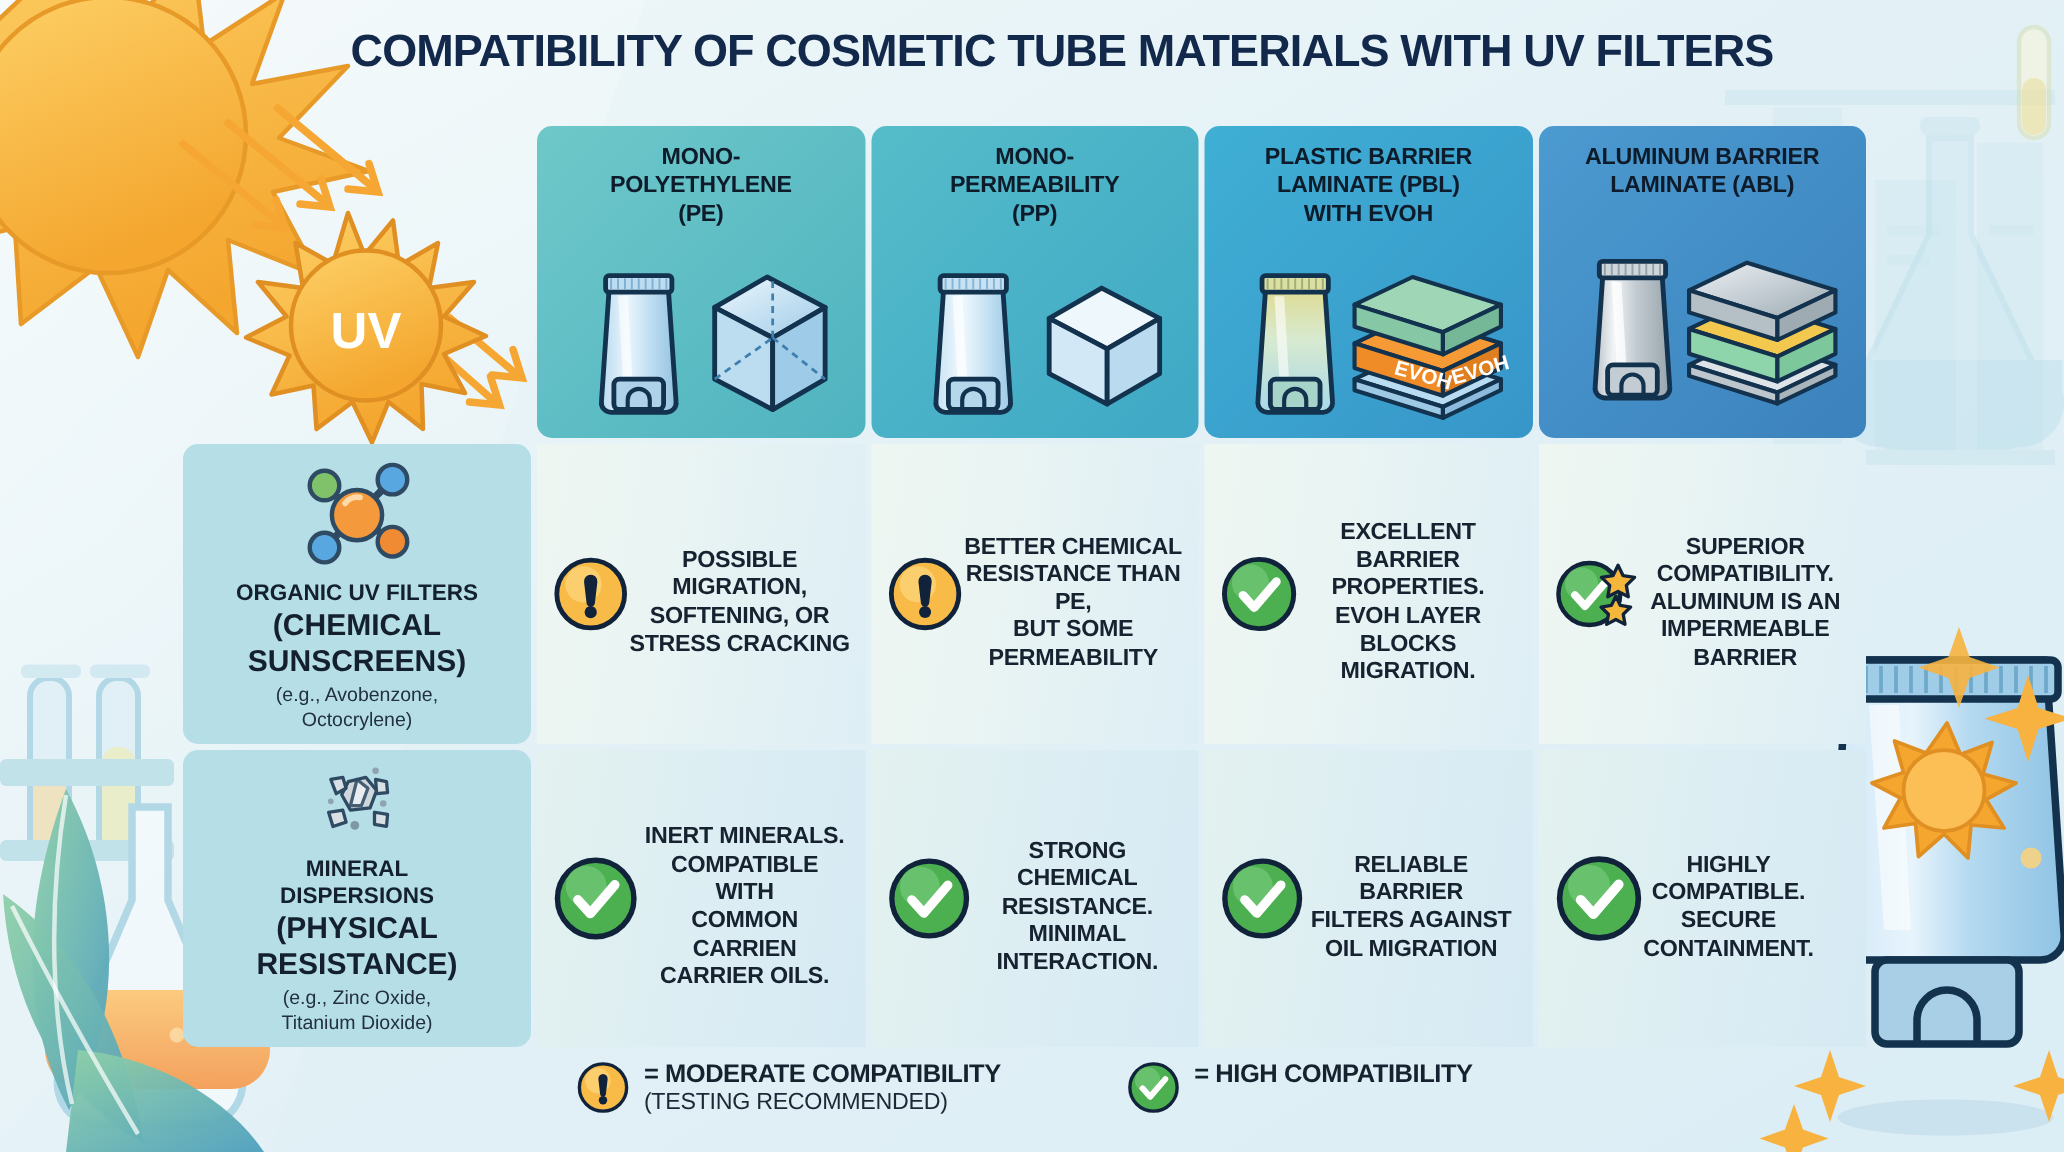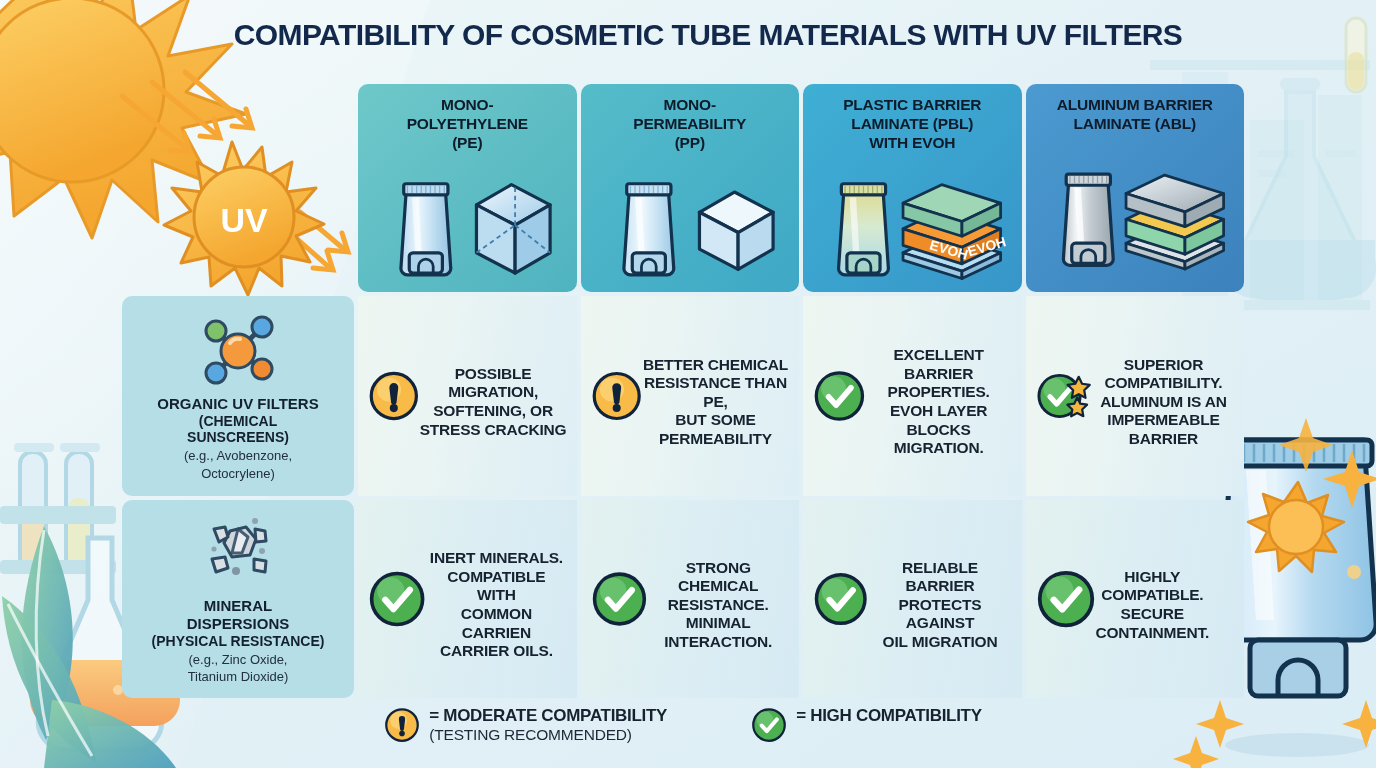--- a/index.html
+++ b/index.html
@@ -77,21 +77,21 @@
     border-radius: 10px;
     display: flex;
     flex-direction: column;
     align-items: center;
     justify-content: center;
     padding: 8px 24px;
     text-align: center;
   }
   .rowlab-art { width: 92px; height: 78px; margin-bottom: 6px; }
   .rowlab-l1 { font-size: 15px; font-weight: bold; color: #14202e; line-height: 1.2; }
-  .rowlab-l2 { font-size: 14px; font-weight: bold; color: #14202e; line-height: 1.2; }
+  .rowlab-l2 { font-size: 20px; font-weight: bold; color: #14202e; line-height: 1.2; }
   .rowlab-l3 { font-size: 13px; color: #22303f; line-height: 1.2; margin-top: 2px; }
 
   
   .body-cell {
     display: flex;
     flex-direction: row;
     align-items: center;
     justify-content: flex-start;
     padding: 22px 10px 10px;
     text-align: center;
@@ -620,21 +620,21 @@
   </div>
 
   <div class="cell body-cell r2">
     <svg class="badge" viewBox="0 0 64 64">
       <circle cx="32" cy="32" r="28" fill="#4caf50" stroke="#10233a" stroke-width="4"></circle>
       <circle cx="25" cy="23" r="15" fill="#72c776" opacity="0.75"></circle>
       <path d="M19 33 L28 43 L46 22" fill="none" stroke="#ffffff" stroke-width="7" stroke-linecap="round" stroke-linejoin="round"></path>
     </svg>
     <div class="celltext">
       <div>RELIABLE BARRIER</div>
-      <div>PROTECTS AGAINST</div>
+      <div>FILTERS AGAINST</div>
       <div>OIL MIGRATION</div>
     </div>
   </div>
 
   <div class="cell body-cell r2">
     <svg class="badge" viewBox="0 0 64 64">
       <circle cx="32" cy="32" r="28" fill="#4caf50" stroke="#10233a" stroke-width="4"></circle>
       <circle cx="25" cy="23" r="15" fill="#72c776" opacity="0.75"></circle>
       <path d="M19 33 L28 43 L46 22" fill="none" stroke="#ffffff" stroke-width="7" stroke-linecap="round" stroke-linejoin="round"></path>
     </svg>

